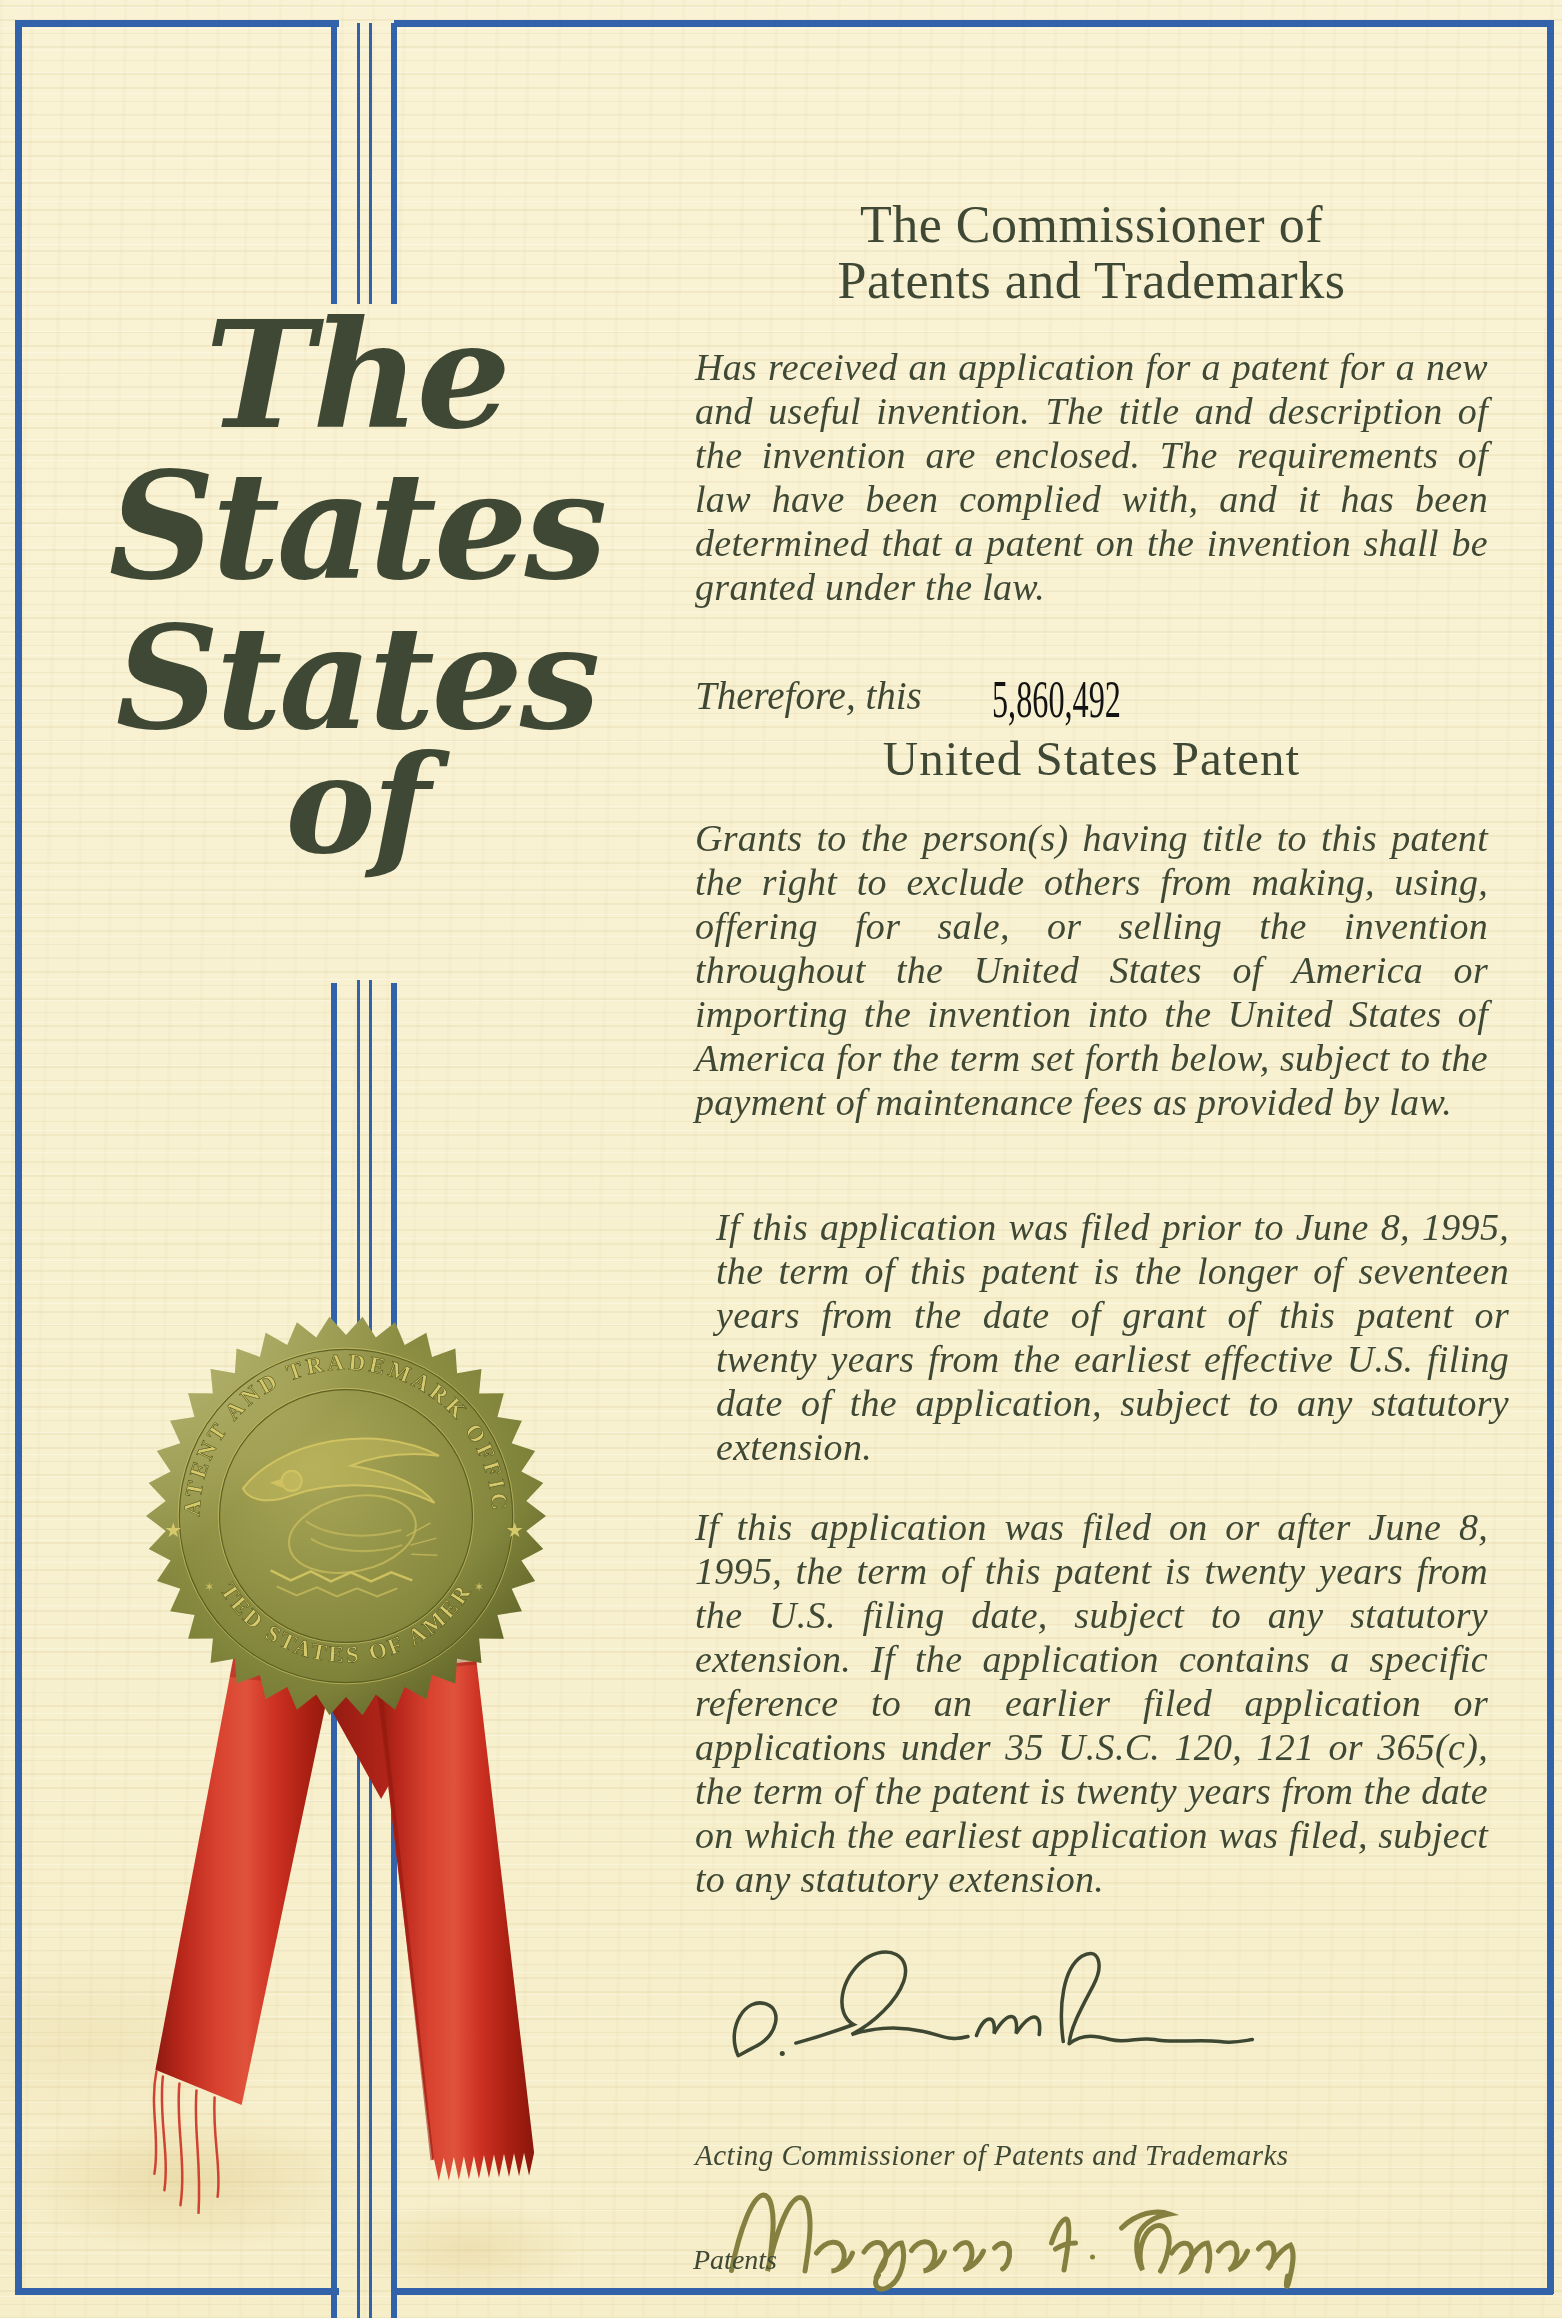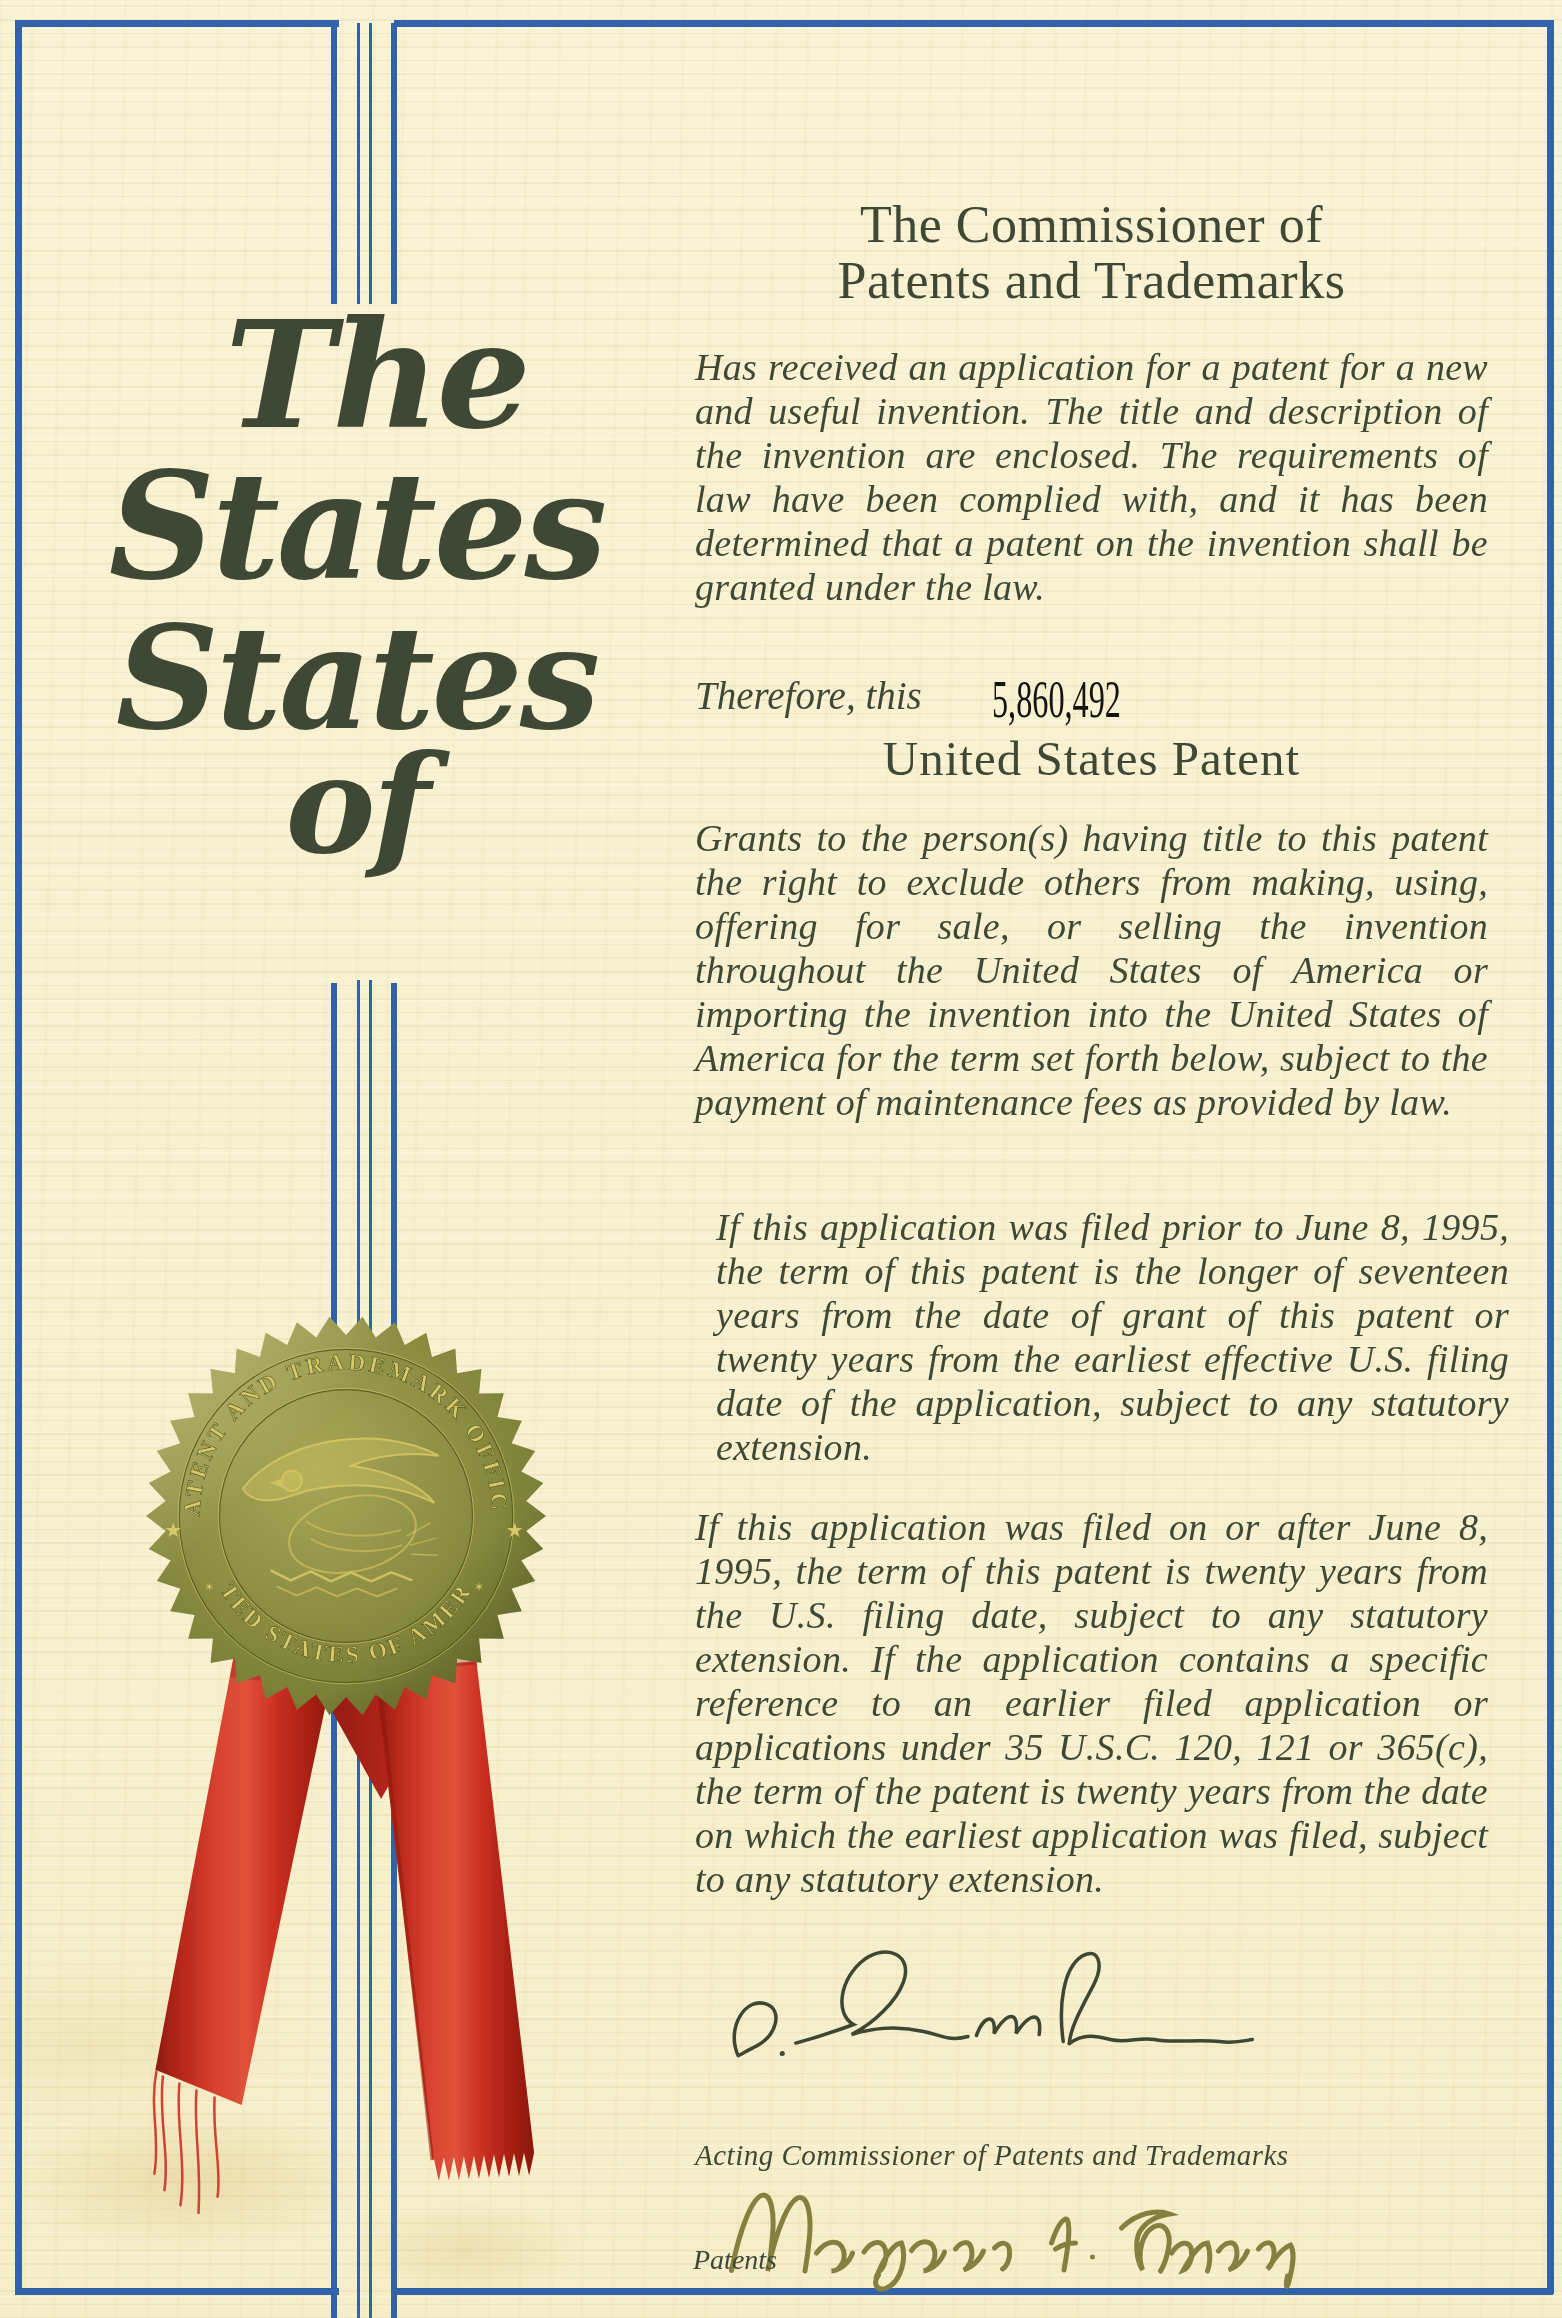--- a/index.html
+++ b/index.html
@@ -53,21 +53,21 @@
   <div class="vline" style="left:331px;top:23px;width:6px;height:281px;"></div>
   <div class="vline" style="left:357px;top:23px;width:3px;height:281px;"></div>
   <div class="vline" style="left:369px;top:23px;width:3px;height:281px;"></div>
   <div class="vline" style="left:391px;top:23px;width:6px;height:281px;"></div>
 
   <div class="vline" style="left:331px;top:983px;width:6px;height:1336px;"></div>
   <div class="vline" style="left:357px;top:980px;width:3px;height:1339px;"></div>
   <div class="vline" style="left:369px;top:980px;width:3px;height:1339px;"></div>
   <div class="vline" style="left:391px;top:983px;width:6px;height:1336px;"></div>
 
-  <div class="scriptline" style="top:301px;font-size:148px;margin-left:20px;">The</div>
+  <div class="scriptline" style="top:301px;font-size:148px;">The</div>
   <div class="scriptline" style="top:453px;font-size:147px;">States</div>
   <div class="scriptline" style="top:737px;font-size:135px;">of</div>
   <div class="scriptline" style="top:607px;font-size:143px;">States</div>
 
   <svg style="left:125px;top:1641px;" width="452" height="627" viewBox="0 0 900 1250">
     <defs>
       <linearGradient id="ribGrad" x1="0" y1="0" x2="1" y2="0">
         <stop offset="0" stop-color="#8e1a10"></stop>
         <stop offset=".14" stop-color="#b7261a"></stop>
         <stop offset=".34" stop-color="#d8422f"></stop>

